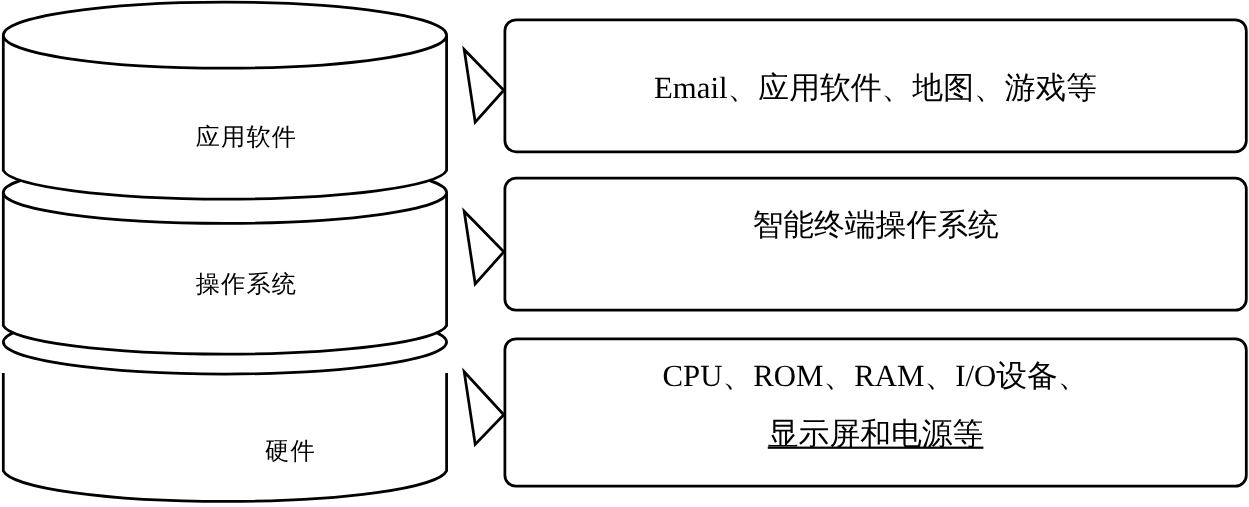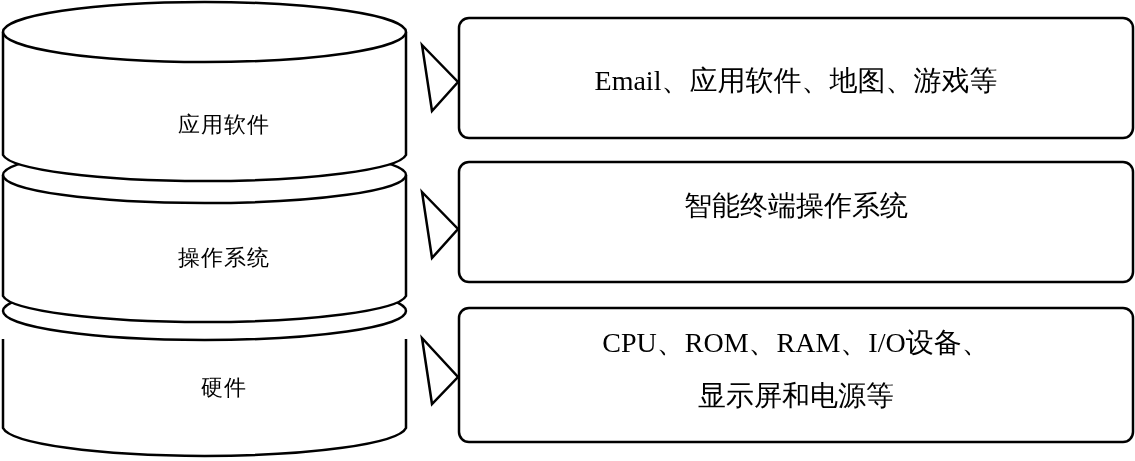--- a/index.html
+++ b/index.html
@@ -35,18 +35,18 @@
   <polygon points="422,192 458,229 432,258" fill="#ffffff" stroke="#000" stroke-width="2.5" stroke-linejoin="miter"></polygon>
   <polygon points="422,338 458,377 432,404" fill="#ffffff" stroke="#000" stroke-width="2.5" stroke-linejoin="miter"></polygon>
 
   <rect x="459" y="18" width="674" height="120" rx="10" ry="10" fill="#ffffff" stroke="#000" stroke-width="2.5"></rect>
   <rect x="459" y="162" width="674" height="120" rx="10" ry="10" fill="#ffffff" stroke="#000" stroke-width="2.5"></rect>
   <rect x="459" y="308" width="674" height="134" rx="10" ry="10" fill="#ffffff" stroke="#000" stroke-width="2.5"></rect>
 </svg>
 
 <div class="layer-label" style="top:108px;">应用软件</div>
 <div class="layer-label" style="top:224px;margin-top:17px;">操作系统</div>
-<div class="layer-label" style="top:371px;">硬件</div>
+<div class="layer-label" style="top:393px;margin-left:40px;">硬件</div>
 
 <div class="box-label" style="top:63px;">Email、应用软件、地图、游戏等</div>
 <div class="box-label" style="top:188px;">智能终端操作系统</div>
 <div class="box-label" style="top:325px;">CPU、ROM、RAM、I/O设备、</div>
-<div class="box-label" style="top:378px;">显示屏和电源等</div>
+<div class="box-label" style="top:378px;text-decoration:underline;">显示屏和电源等</div>
 
 </body></html>

